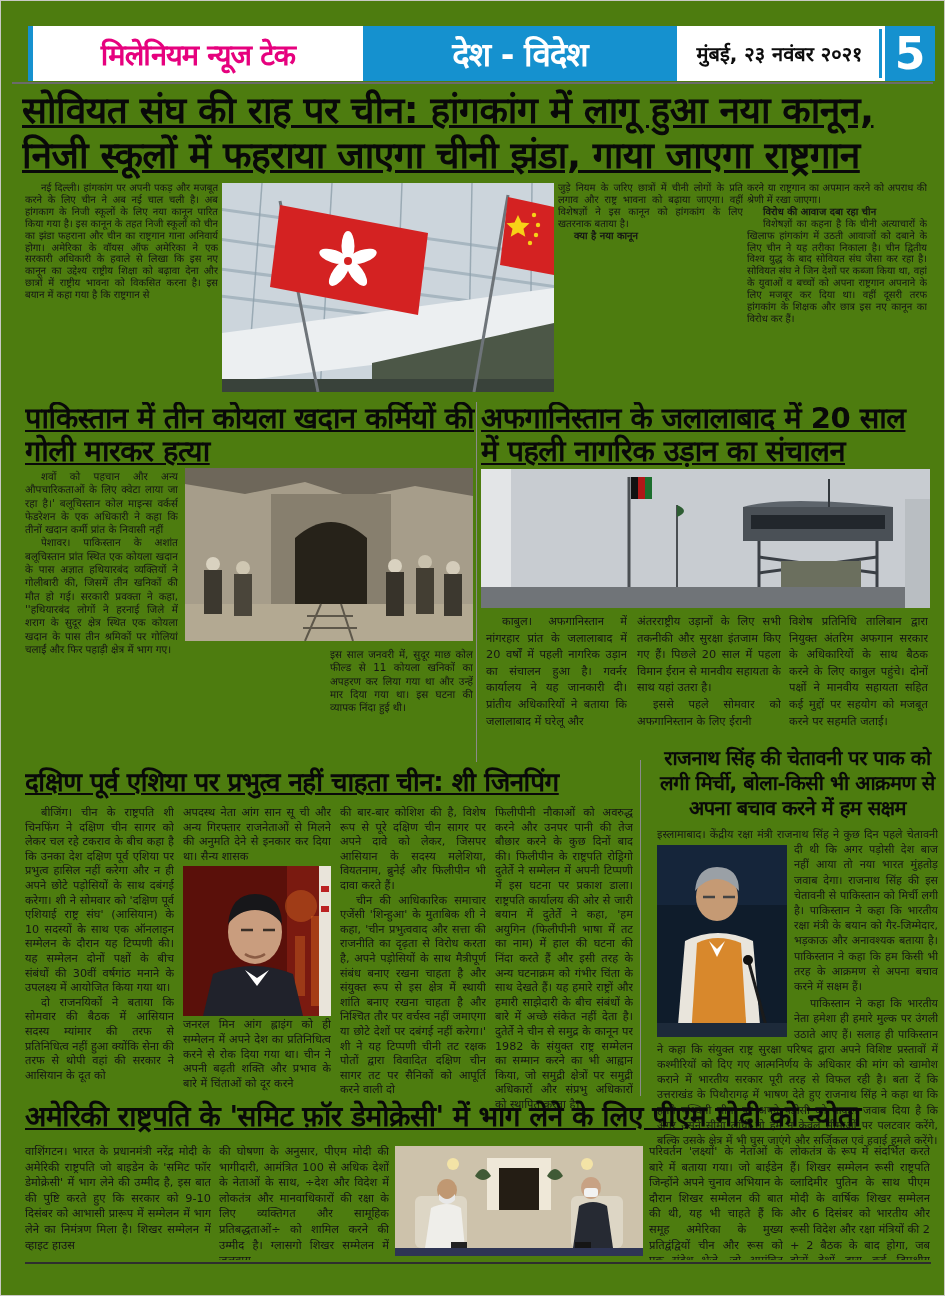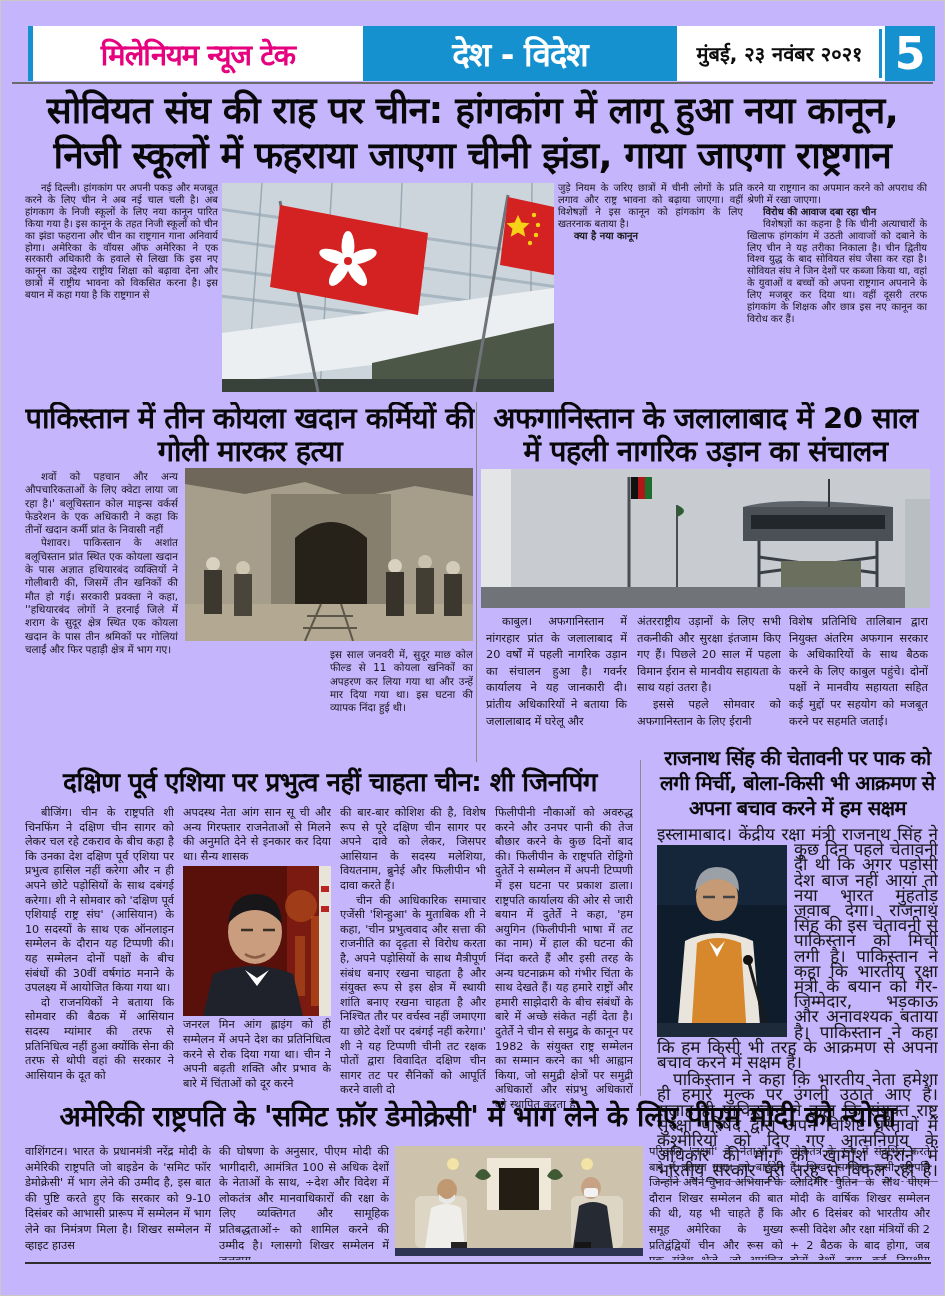--- a/index.html
+++ b/index.html
@@ -1,55 +1,55 @@
 <!DOCTYPE html>
 <html><head>
 <meta charset="utf-8">
 <style>
   html,body{margin:0;padding:0;background:#e8e8e4;}
-  .page{position:relative;width:945px;height:1296px;background:#c4b5fd;margin:0 auto;
+  .page{position:relative;width:945px;height:1296px;background:#4d7c0f;margin:0 auto;
         font-family:"DejaVu Sans",sans-serif;color:#151515;overflow:hidden;
         box-shadow:0 0 0 1px #c9c9c4 inset;}
   
   .header{position:absolute;left:28px;top:26px;right:10px;height:55px;display:flex;align-items:stretch;}
   .hdr-blueline{width:5px;background:#1591cf;}
   .mast{flex:0 0 330px;background:#fff;display:flex;align-items:center;justify-content:center;
         color:#e6017e;font-weight:bold;font-size:29px;letter-spacing:-1px;}
   .section{flex:1;background:#1591cf;color:#fff;font-weight:bold;font-size:33px;
         display:flex;align-items:center;justify-content:center;letter-spacing:-1px;}
   .dateline{flex:0 0 205px;background:#fff;color:#0d0d0d;font-weight:bold;font-size:20px;
         display:flex;align-items:center;justify-content:center;}
   .pagenum{flex:0 0 50px;background:#1591cf;color:#fff;font-weight:bold;font-size:44px;
         display:flex;align-items:center;justify-content:center;border-left:3px solid #fff;
         box-shadow:-6px 0 0 -3px #1591cf;}
   .hr-header{position:absolute;left:12px;top:82px;width:921px;height:2px;background:#6b6b6b;}
   .hr-bottom{position:absolute;left:25px;top:1262px;width:906px;height:2px;background:#2e2e2e;}
   .vrule{position:absolute;width:1px;background:#8a8a8a;}
   
-  .h1,.h2{position:absolute;font-weight:800;color:#090909;text-align:center;letter-spacing:-0.5px;overflow:hidden;}
+  .h1,.h2{position:absolute;font-weight:800;color:#090909;text-align:left;letter-spacing:-0.5px;overflow:hidden;text-decoration:underline;}
   .h1{font-size:37px;line-height:45px;}
   .h2a{font-size:29px;line-height:33px;}
   .h2b{font-size:26px;line-height:34px;}
   .h2d{font-size:28px;line-height:38px;}
   
   .col{position:absolute;overflow:hidden;}
   .bt{margin:0;text-align:justify;}
   .ind{text-indent:16px;}
   .dl{font-weight:normal;}
   .sub{margin:0;font-weight:bold;text-indent:16px;}
   .lead-col{font-size:9.9px;line-height:11.9px;}
   .pak-col{font-size:10.3px;line-height:13.3px;}
   .afg-col{font-size:11.3px;line-height:16.6px;}
   .xi-col{font-size:11.2px;line-height:14.6px;}
   .sum-col{font-size:11.3px;line-height:15.6px;}
   .figure{position:absolute;overflow:hidden;background:#ddd;}
   .figure svg{display:block;width:100%;height:100%;}
   .raj-block{position:absolute;left:657px;top:746px;width:281px;height:436px;overflow:hidden;}
   .raj-h{font-weight:800;font-size:20px;line-height:25px;text-align:center;color:#090909;margin:0 0 6px 0;letter-spacing:-0.5px;}
-  .raj-body{font-size:17px;line-height:15.2px;text-align:justify;}
+  .raj-body{font-size:11px;line-height:15.2px;text-align:justify;}
   .raj-photo{float:left;width:130px;height:192px;margin:3px 7px 2px 0;overflow:hidden;}
   .raj-photo svg{display:block;width:100%;height:100%;}
   .infig{width:148px;height:150px;margin:2px 0;overflow:hidden;}
   .infig svg{display:block;width:100%;height:100%;}
 </style>
 </head>
 <body>
 
 <div class="page">
 

